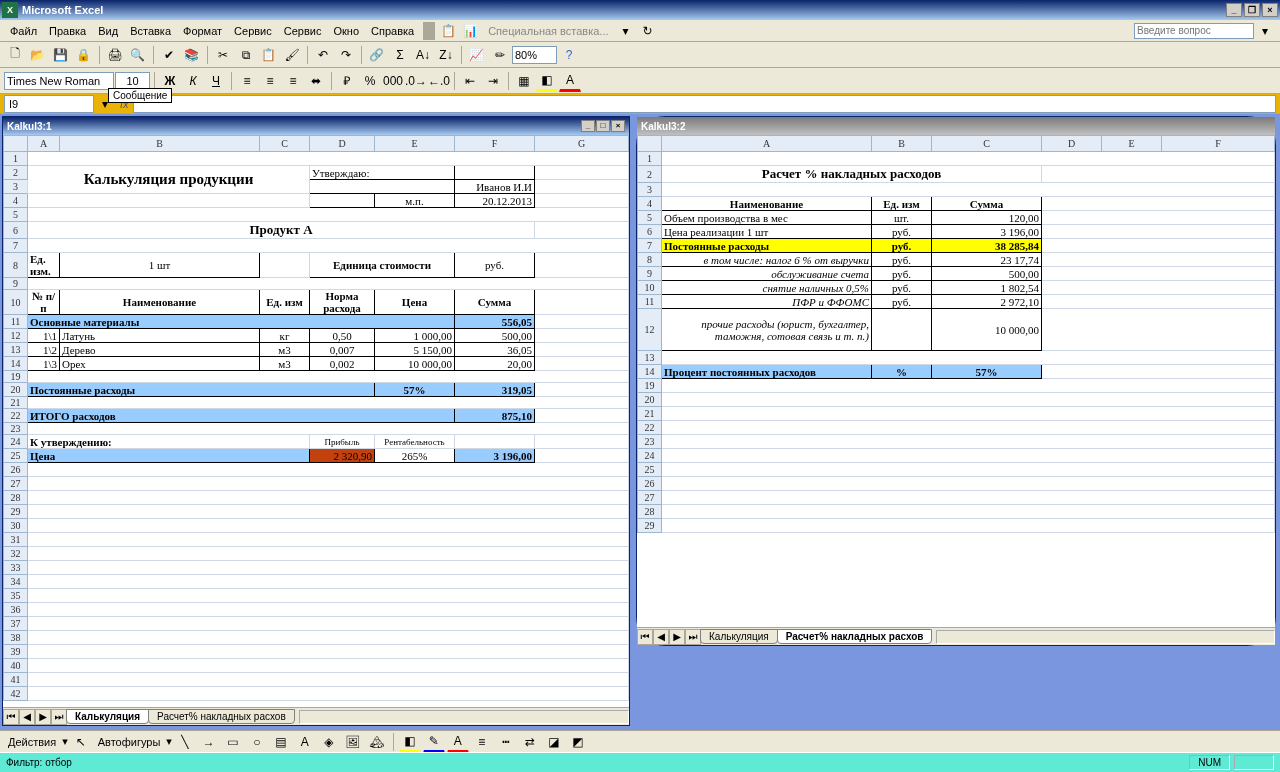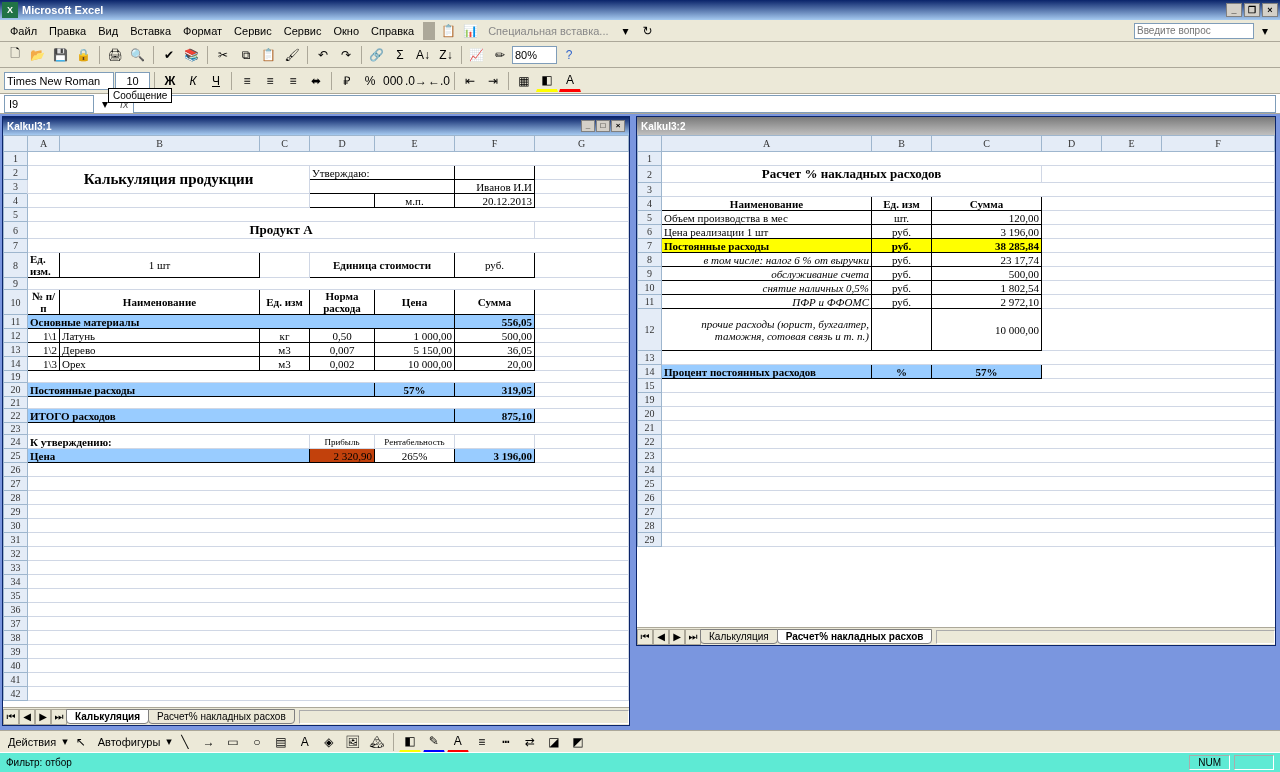--- a/index.html
+++ b/index.html
@@ -12,21 +12,21 @@
 .menubar span { padding: 2px 6px; cursor: pointer; }
 .menubar .qhelp { margin-left: auto; }
 .menubar input.question { width: 120px; height: 16px; border: 1px solid #7f9db9; font-size: 10px; padding: 0 2px; color:#888; }
 .toolbar { height: 26px; background: #ece9d8; display: flex; align-items: center; padding: 0 4px; border-bottom: 1px solid #aca899; gap: 1px; }
 .tbtn { width: 22px; height: 22px; border: 1px solid transparent; display:inline-flex; align-items:center; justify-content:center; cursor:pointer; font-size:12px; }
 .tsep { width: 1px; height: 18px; background: #aca899; margin: 0 3px; }
 .font-sel { width: 110px; height: 18px; border: 1px solid #7f9db9; background:#fff; padding: 0 2px; font-size:11px; }
 .size-sel { width: 35px; height: 18px; border: 1px solid #7f9db9; background:#fff; padding: 0 2px; font-size:11px; text-align:center; }
 .zoom-sel { width: 45px; height: 18px; border: 1px solid #7f9db9; background:#fff; padding: 0 2px; font-size:11px; }
 .special-paste { color:#888; padding:0 4px; }
-.fbar { height: 20px; background: #ffffff; display:flex; align-items:center; border-bottom:1px solid #aca899; padding:0 4px; }
+.fbar { height: 20px; background: #eab308; display:flex; align-items:center; border-bottom:1px solid #aca899; padding:0 4px; }
 .name-box { width: 90px; height: 18px; border: 1px solid #7f9db9; background:#fff; padding: 0 4px; font-size:11px; }
 .fx { padding: 0 4px; font-style:italic; color:#555; }
 .formula-input { flex:1; height:18px; border:1px solid #7f9db9; background:#fff; }
 .tooltip { position:absolute; left:108px; top:88px; background:#ffffff; border:1px solid #000; padding:1px 4px; font-size:10px; z-index:100; }
 
 .workspace { position:absolute; top: 114px; left:0; right:0; bottom: 42px; background:#7a96df; }
 
 .childwin { position:absolute; background:#ece9d8; border:1px solid #0a246a; display:flex; flex-direction:column; }
 .childwin .ctitle { height:18px; background:linear-gradient(#0a246a,#a6caf0); color:#fff; font-size:10px; font-weight:bold; padding:1px 4px; display:flex; align-items:center; }
 .childwin.inactive .ctitle { background:linear-gradient(#7a7a7a,#c0c0c0); }
@@ -400,21 +400,21 @@
         <span>◀</span>
         <span>▶</span>
         <span>⏭</span>
       </div>
       <div class="stab bold">Калькуляция</div>
       <div class="stab inactive">Расчет% накладных расхов</div>
       <div class="hscroll"></div>
     </div>
   </div>
 
-  <div class="childwin inactive" style="left:636px; top:2px; width:640px; height:530px;">
+  <div class="childwin inactive" style="left:636px; top:2px; width:640px; height:530px;border-radius:29px;">
     <div class="ctitle">
       <span>Kalkul3:2</span>
       <span class="spacer"></span>
     </div>
     <div class="grid-wrap">
       <table class="excel" style="width:100%">
         <tbody>
             <tr>
               <th class="rh"></th>
               <th class="ch" style="width:210px">A</th>
@@ -505,24 +505,20 @@
               <td colspan="6"></td>
             </tr>
         <tr class="blue-row">
               <th class="rh" style="background:#e4ecf7">14</th>
               <td class="bold tb bb lb mb">Процент постоянных расходов</td>
               <td class="bold center tb bb mb">%</td>
               <td class="bold center tb bb rb mb">57%</td>
               <td colspan="3" style="background:#fff"></td>
             </tr>
         <tr>
-              <th class="rh">15</th>
-              <td colspan="6"></td>
-            </tr>
-        <tr>
               <th class="rh">19</th>
               <td colspan="6"></td>
             </tr>
         <tr>
               <th class="rh">20</th>
               <td colspan="6"></td>
             </tr>
         <tr>
               <th class="rh">21</th>
               <td colspan="6"></td>

